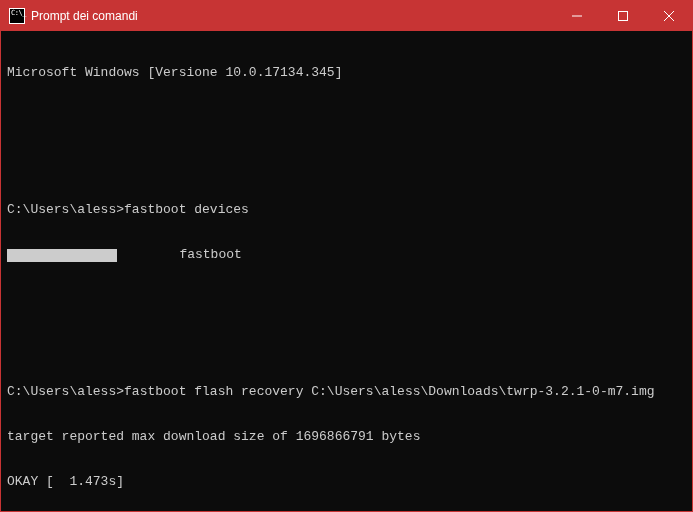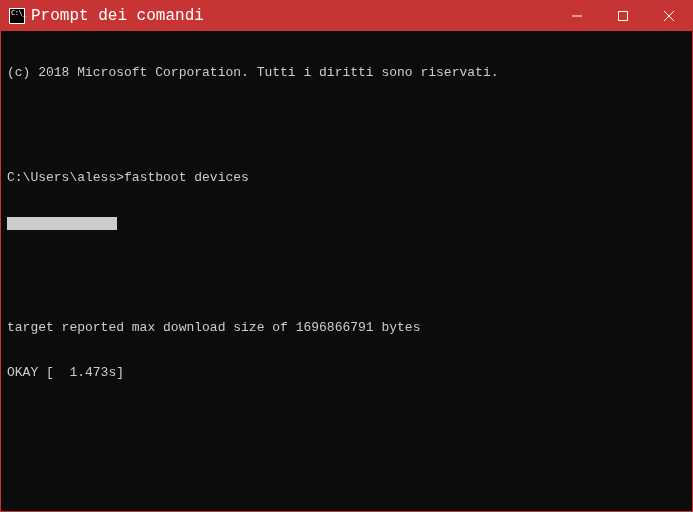--- a/index.html
+++ b/index.html
@@ -12,22 +12,22 @@
     color: #cccccc;
     overflow: hidden;
     border: 1px solid #c73434;
   }
   .titlebar {
     height: 30px;
     background: #c73434;
     display: flex;
     align-items: center;
     color: #fff;
-    font-family: Liberation Mono, monospace;
-    font-size: 16px;
+    font-family: Liberation Sans, sans-serif;
+    font-size: 12px;
     user-select: none;
   }
   .titlebar .app-icon {
     width: 16px;
     height: 16px;
     margin-left: 8px;
     margin-right: 6px;
     background: #000;
     border: 1px solid #fff;
     position: relative;
@@ -54,21 +54,21 @@
     color: #fff;
   }
   .titlebar .win-btn svg { display: block; }
   .terminal {
     padding: 4px 6px;
     line-height: 15px;
     white-space: pre;
     font-family: Consolas, 'Courier New', monospace;
   }
   .line { white-space: pre; }
-  .prompt-line { white-space: pre; }
+  .prompt-line { white-space: pre; margin-top: 32px; }
   .blank { height: 15px; }
   .redacted {
     display: inline-block;
     width: 110px;
     height: 13px;
     background: #cccccc;
     vertical-align: text-bottom;
     margin-right: 0;
   }
 </style>
@@ -91,27 +91,28 @@
   </div>
   <div class="win-btn">
     <svg width="10" height="10" viewBox="0 0 10 10">
         <line x1="0" y1="0" x2="10" y2="10" stroke="#fff" stroke-width="1"></line>
         <line x1="10" y1="0" x2="0" y2="10" stroke="#fff" stroke-width="1"></line>
       </svg>
   </div>
 </div>
 
 <div class="terminal">
-  <div class="line">(c) 2018 Microsoft Corporation. Tutti i diritti sono riservati.</div>
+  <div class="line">Microsoft Windows [Versione 10.0.17134.345]</div>
   <div class="blank"></div>
 
   <div class="prompt-line"><span>C:\Users\aless&gt;</span><span>fastboot devices</span></div>
-  <div class="line"><span class="redacted"></span></div>
+  <div class="line"><span class="redacted"></span><span>        fastboot</span></div>
   <div class="blank"></div>
 
+  <div class="prompt-line"><span>C:\Users\aless&gt;</span><span>fastboot flash recovery C:\Users\aless\Downloads\twrp-3.2.1-0-m7.img</span></div>
   <div class="line">target reported max download size of 1696866791 bytes</div>
   <div class="line">OKAY [  1.473s]</div>
   
   
   
   
 
   
   
   

